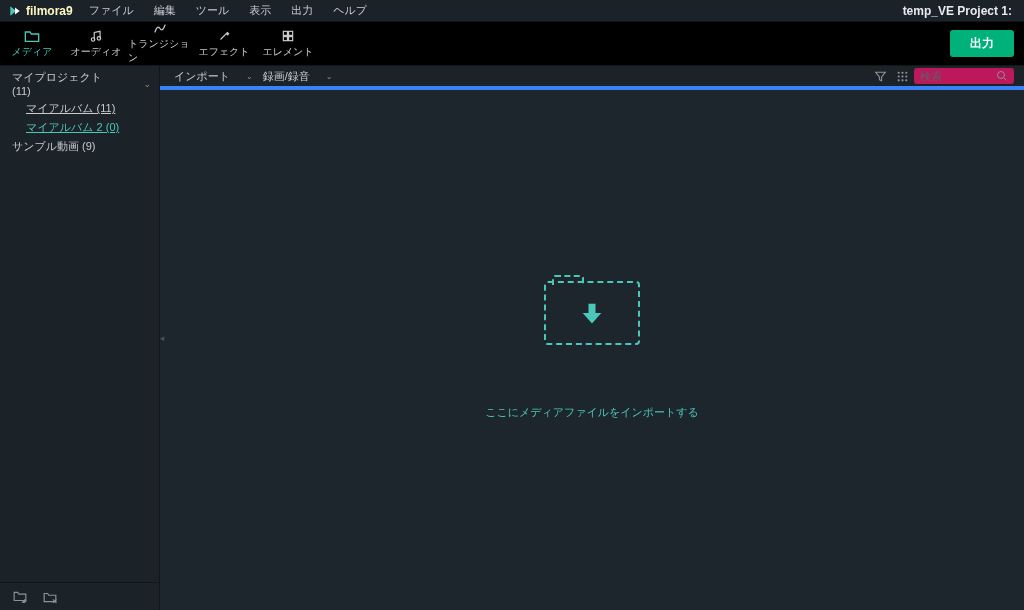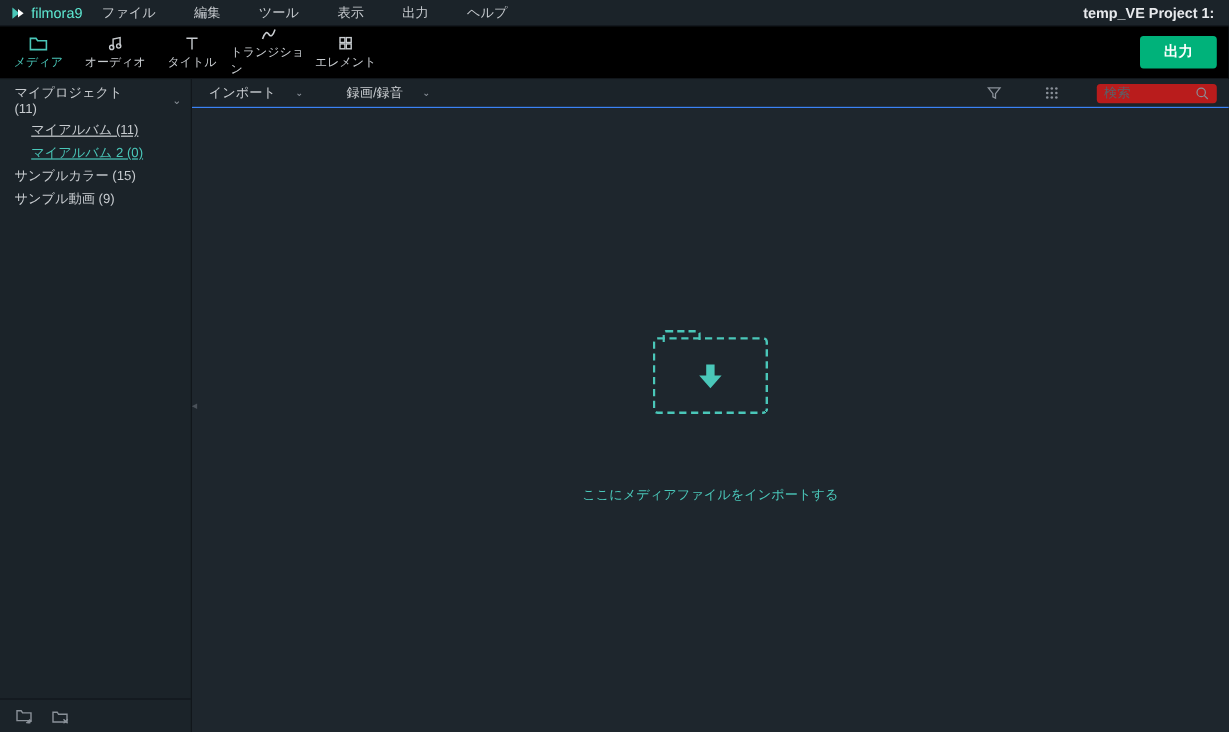--- a/index.html
+++ b/index.html
@@ -1,47 +1,47 @@
 <!DOCTYPE html>
 <html><head>
 <meta charset="utf-8">
 <style>
 * { margin: 0; padding: 0; box-sizing: border-box; font-family: "Hiragino Kaku Gothic Pro", "Meiryo", sans-serif; }
 body { background: #1b2329; width: 1024px; height: 610px; overflow: hidden; color: #c8ccd0; font-size: 11px; }
 
 .menubar { height: 22px; background: #1b2329; display: flex; align-items: center; padding: 0 8px; border-bottom: 1px solid #11161b; }
 .logo { display: flex; align-items: center; gap: 4px; margin-right: 8px; }
-.logo-text { font-weight: normal; font-size: 12px; color: #5eead4; }
-.menubar-items { display: flex; gap: 16px; flex: 1; }
+.logo-text { font-weight: bold; font-size: 12px; color: #fef9c3; }
+.menubar-items { display: flex; gap: 4px; flex: 1; }
 .menubar-item { padding: 2px 8px; cursor: pointer; font-size: 11px; color: #c8ccd0; }
 .project-title { font-weight: bold; font-size: 12px; color: #e8eaed; margin-right: 4px; }
 
 .toolbar { height: 44px; background: #000000; display: flex; align-items: stretch; border-bottom: 1px solid #11161b; }
 .tool { width: 64px; display: flex; flex-direction: column; align-items: center; justify-content: center; gap: 2px; cursor: pointer; font-size: 10px; color: #c8ccd0; }
 .tool.active { color: #4ac7b9; }
 .toolbar-spacer { flex: 1; }
 .export-btn { align-self: center; margin-right: 10px; background: #00b27a; color: #ffffff; padding: 5px 20px; border-radius: 3px; cursor: pointer; font-size: 12px; font-weight: bold; }
 
 .mainrow { display: flex; height: calc(610px - 22px - 44px); }
 .sidebar { width: 160px; background: #1b2329; border-right: 1px solid #11161b; display: flex; flex-direction: column; position: relative; }
 .tree { flex: 1; padding-top: 2px; }
 .tree-item { padding: 2px 8px 2px 12px; cursor: pointer; font-size: 11px; color: #c8ccd0; display: flex; align-items: center; gap: 24px; }
 .tree-item.level1 { padding-left: 26px; text-decoration: underline; }
 .tree-item .chev { margin-left: auto; font-size: 9px; color: #8a9199; }
 .tree-item.selected { color: #4ac7b9; text-decoration: underline; }
 .sidebar-footer { height: 28px; display: flex; align-items: center; gap: 10px; padding: 0 10px; border-top: 1px solid #11161b; }
 .collapse-handle { position: absolute; right: -6px; top: 50%; transform: translateY(-50%); width: 6px; height: 36px; display: flex; align-items: center; justify-content: center; color: #4a5159; font-size: 9px; }
 
 .content { flex: 1; display: flex; flex-direction: column; background: #1e262d; }
-.content-bar { height: 24px; background: #1b2329; display: flex; align-items: center; padding: 0 10px; gap: 28px; border-bottom: 1px solid #3b82f6; }
+.content-bar { height: 24px; background: #1b2329; display: flex; align-items: center; padding: 0 10px; gap: 2px; border-bottom: 4px solid #3b82f6; }
 .dropdown-btn { display: flex; align-items: center; gap: 16px; cursor: pointer; font-size: 11px; color: #c8ccd0; padding: 2px 4px; }
 .dropdown-btn .dd-chev { font-size: 8px; color: #8a9199; }
 .content-bar .spacer { flex: 1; }
 .iconbtn { width: 20px; height: 20px; display: flex; align-items: center; justify-content: center; cursor: pointer; color: #8a9199; }
-.search-box { background: #b91c1c; border-radius: 3px; padding: 2px 6px; display: flex; align-items: center; gap: 6px; width: 100px; }
+.search-box { background: #be185d; border-radius: 3px; padding: 2px 6px; display: flex; align-items: center; gap: 6px; width: 100px; }
 .search-input { background: transparent; border: none; outline: none; color: #c8ccd0; font-size: 11px; width: 70px; }
 .search-input::placeholder { color: #5a6168; }
 
 .dropzone { flex: 1; display: flex; flex-direction: column; align-items: center; justify-content: center; gap: 12px; }
 .drop-folder { width: 96px; height: 64px; border: 2px dashed #4ac7b9; border-radius: 4px; position: relative; display: flex; align-items: center; justify-content: center; }
 .drop-folder::before { content: ""; position: absolute; top: -8px; left: 6px; width: 28px; height: 8px; border: 2px dashed #4ac7b9; border-bottom: none; border-top-left-radius: 3px; border-top-right-radius: 3px; }
 .drop-text { color: #4ac7b9; font-size: 11px; margin-top: 48px; }
 </style>
 </head>
 <body>
@@ -74,30 +74,30 @@
   </div>
   <div class="tool">
     <svg width="14" height="14" viewBox="0 0 24 24">
         <path fill="none" stroke="#c8ccd0" stroke-width="2" d="M9 18 V6 l10-2 v12"></path>
         <circle cx="7" cy="18" r="3" fill="none" stroke="#c8ccd0" stroke-width="2"></circle>
         <circle cx="17" cy="16" r="3" fill="none" stroke="#c8ccd0" stroke-width="2"></circle>
       </svg>
     <span>オーディオ</span>
   </div>
   <div class="tool">
-    <svg width="14" height="14" viewBox="0 0 24 24">
-        <path fill="none" stroke="#c8ccd0" stroke-width="2" d="M4 5 h16 M12 5 v16"></path>
-      </svg>
-    <span>タイトル</span>
-  </div>
-  <div class="tool">
     <svg width="16" height="14" viewBox="0 0 24 20">
         <path fill="none" stroke="#c8ccd0" stroke-width="2" d="M4 16 Q8 4 12 10 T20 4"></path>
       </svg>
     <span>トランジション</span>
+  </div>
+  <div class="tool">
+    <svg width="14" height="14" viewBox="0 0 24 24">
+        <path fill="none" stroke="#c8ccd0" stroke-width="2" d="M6 18 L16 8 l3 3 M16 8 l2-2 2 2 -2 2"></path>
+      </svg>
+    <span>エフェクト</span>
   </div>
   <div class="tool">
     <svg width="14" height="14" viewBox="0 0 24 24">
         <rect x="4" y="4" width="7" height="7" fill="none" stroke="#c8ccd0" stroke-width="2"></rect>
         <rect x="13" y="4" width="7" height="7" fill="none" stroke="#c8ccd0" stroke-width="2"></rect>
         <rect x="4" y="13" width="7" height="7" fill="none" stroke="#c8ccd0" stroke-width="2"></rect>
         <rect x="13" y="13" width="7" height="7" fill="none" stroke="#c8ccd0" stroke-width="2"></rect>
       </svg>
     <span>エレメント</span>
   </div>
@@ -110,23 +110,20 @@
     <div class="tree">
       <div class="tree-item">
         <span>マイプロジェクト (11)</span>
         <span class="chev">⌄</span>
       </div>
       <div class="tree-item level1">
         <span>マイアルバム (11)</span>
       </div>
       <div class="tree-item level1 selected">
         <span>マイアルバム 2 (0)</span>
-      </div>
-      <div class="tree-item">
-        <span>サンブルカラー (15)</span>
       </div>
       <div class="tree-item">
         <span>サンブル動画 (9)</span>
       </div>
     </div>
     <div class="sidebar-footer">
       <span class="iconbtn">
         <svg width="14" height="12" viewBox="0 0 24 20">
             <path fill="none" stroke="#8a9199" stroke-width="2" d="M2 4 h6 l2 3 h12 v11 h-20 z M18 18 v6 M15 21 h6" transform="translate(0,-2)"></path>
             <path fill="none" stroke="#8a9199" stroke-width="2" d="M20 14 v6 M17 17 h6"></path>

